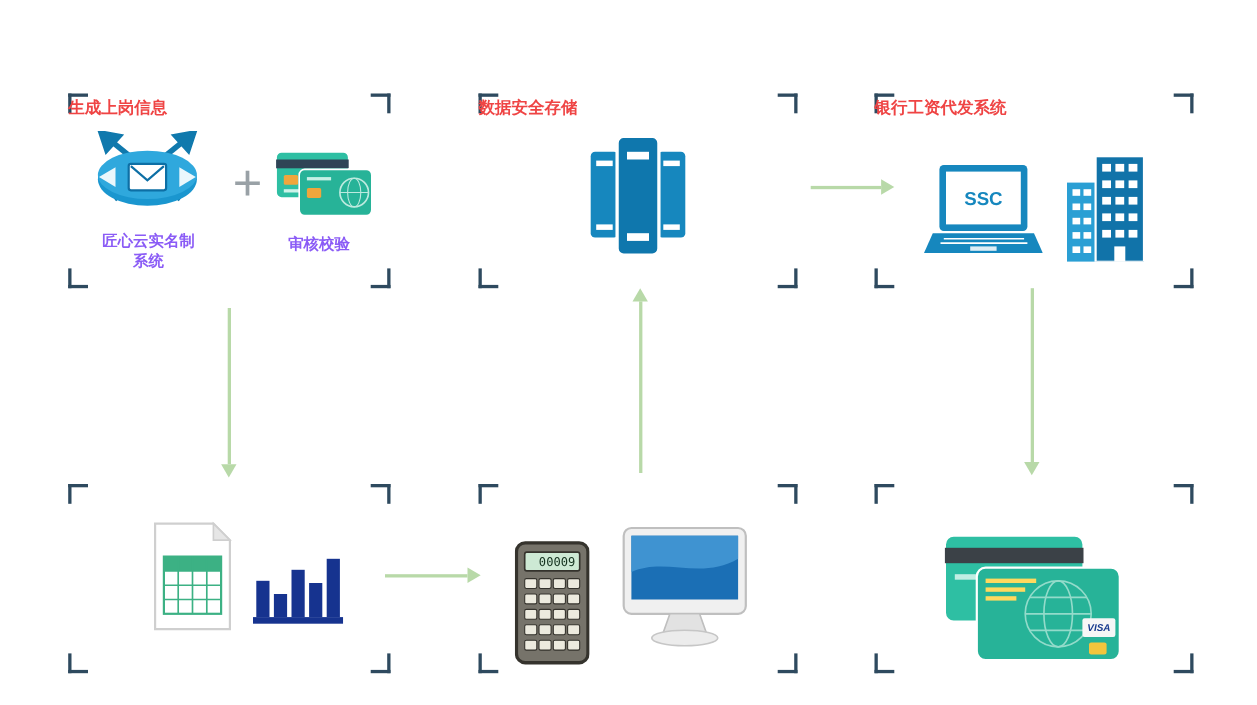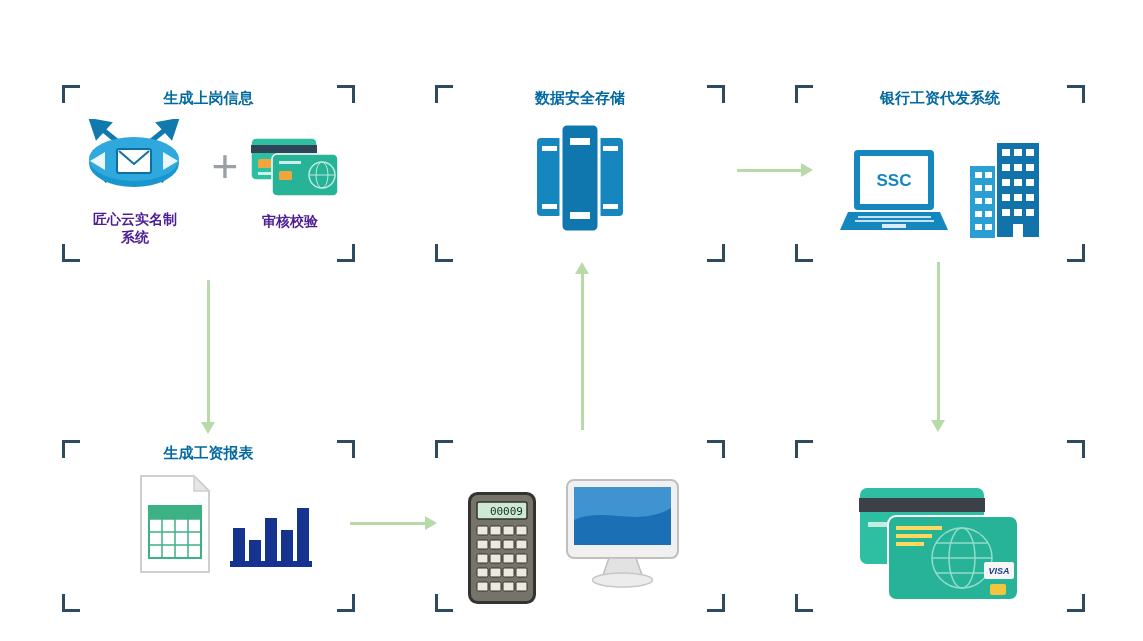--- a/index.html
+++ b/index.html
@@ -12,27 +12,27 @@
   body{font-family:"Liberation Sans",sans-serif;color:#1a1a1a;}
   .canvas{position:relative;width:1143px;height:641px;background:#ffffff;overflow:hidden;}
 
   .panel{position:absolute;}
   .corner{position:absolute;width:15px;height:15px;}
   .corner.tl{left:0;top:0;border-left:3px solid var(--bracket);border-top:3px solid var(--bracket);}
   .corner.tr{right:0;top:0;border-right:3px solid var(--bracket);border-top:3px solid var(--bracket);}
   .corner.bl{left:0;bottom:0;border-left:3px solid var(--bracket);border-bottom:3px solid var(--bracket);}
   .corner.br{right:0;bottom:0;border-right:3px solid var(--bracket);border-bottom:3px solid var(--bracket);}
 
-  .panel-title{position:absolute;top:4px;left:0;width:100%;text-align:center;
-    font-size:15px;font-weight:bold;color:#0369a1;}
+  .panel-title{position:absolute;top:4px;left:0;width:100%;text-align:left;
+    font-size:15px;font-weight:bold;color:#ef4444;}
 
   .icon{position:absolute;}
   .icon svg{display:block;width:100%;height:100%;}
 
-  .sub-label{position:absolute;font-size:14px;font-weight:bold;color:#4c1d95;
+  .sub-label{position:absolute;font-size:14px;font-weight:bold;color:#8b5cf6;
     text-align:center;white-space:pre-line;line-height:1.25;}
 
   .plus-sign{position:absolute;font-size:46px;font-weight:400;color:#99a1a6;
     line-height:1;text-align:center;}
 
   .shaft{position:absolute;background:var(--arrow);}
   .head{position:absolute;width:0;height:0;}
   .head-down{border-left:7px solid transparent;border-right:7px solid transparent;border-top:12px solid var(--arrow);}
   .head-up{border-left:7px solid transparent;border-right:7px solid transparent;border-bottom:12px solid var(--arrow);}
   .head-right{border-top:7px solid transparent;border-bottom:7px solid transparent;border-left:12px solid var(--arrow);}
@@ -168,21 +168,20 @@
         <rect x="35" y="92" width="20" height="7" fill="#ffffff"></rect>
       </svg>
     </div>
   </div>
 
   <div class="panel" style="left:62px;top:440px;width:293px;height:172px">
     <span class="corner tl"></span>
     <span class="corner tr"></span>
     <span class="corner bl"></span>
     <span class="corner br"></span>
-    <div class="panel-title">生成工资报表</div>
 
     <div class="icon" style="left:76px;top:34px;width:74px;height:100px">
       <svg viewBox="0 0 74 100">
         <path d="M3 2 H56 L71 17 V98 H3 Z" fill="#ffffff" stroke="#cfcfcf" stroke-width="2"></path>
         <path d="M56 2 L56 17 H71 Z" fill="#e6e6e6" stroke="#cfcfcf" stroke-width="1.5"></path>
         <rect x="11" y="32" width="52" height="13" fill="#3cb184"></rect>
         <rect x="11" y="32" width="52" height="52" fill="none" stroke="#3cb184" stroke-width="2"></rect>
         <g stroke="#3cb184" stroke-width="1.5">
           <line x1="11" y1="45" x2="63" y2="45"></line>
           <line x1="11" y1="58" x2="63" y2="58"></line>

